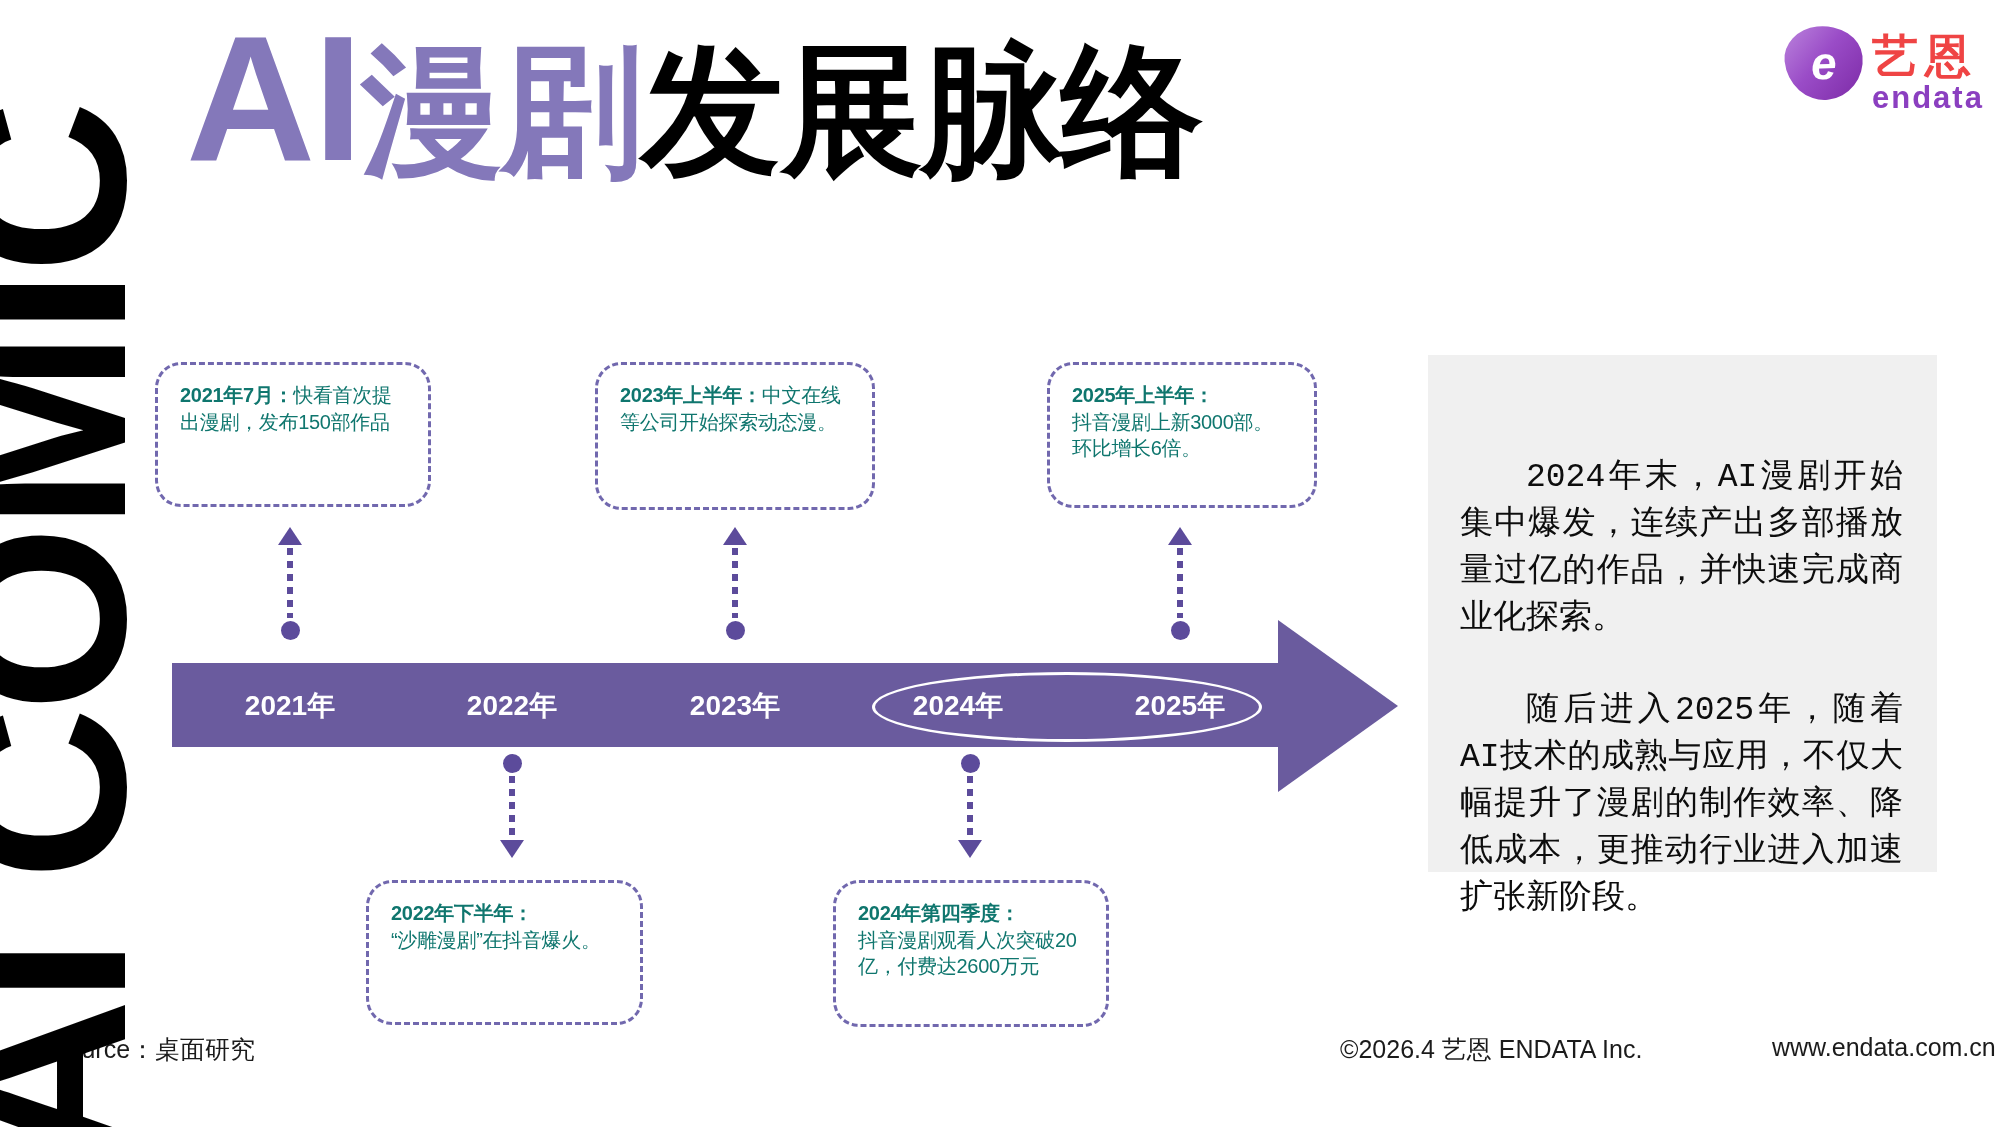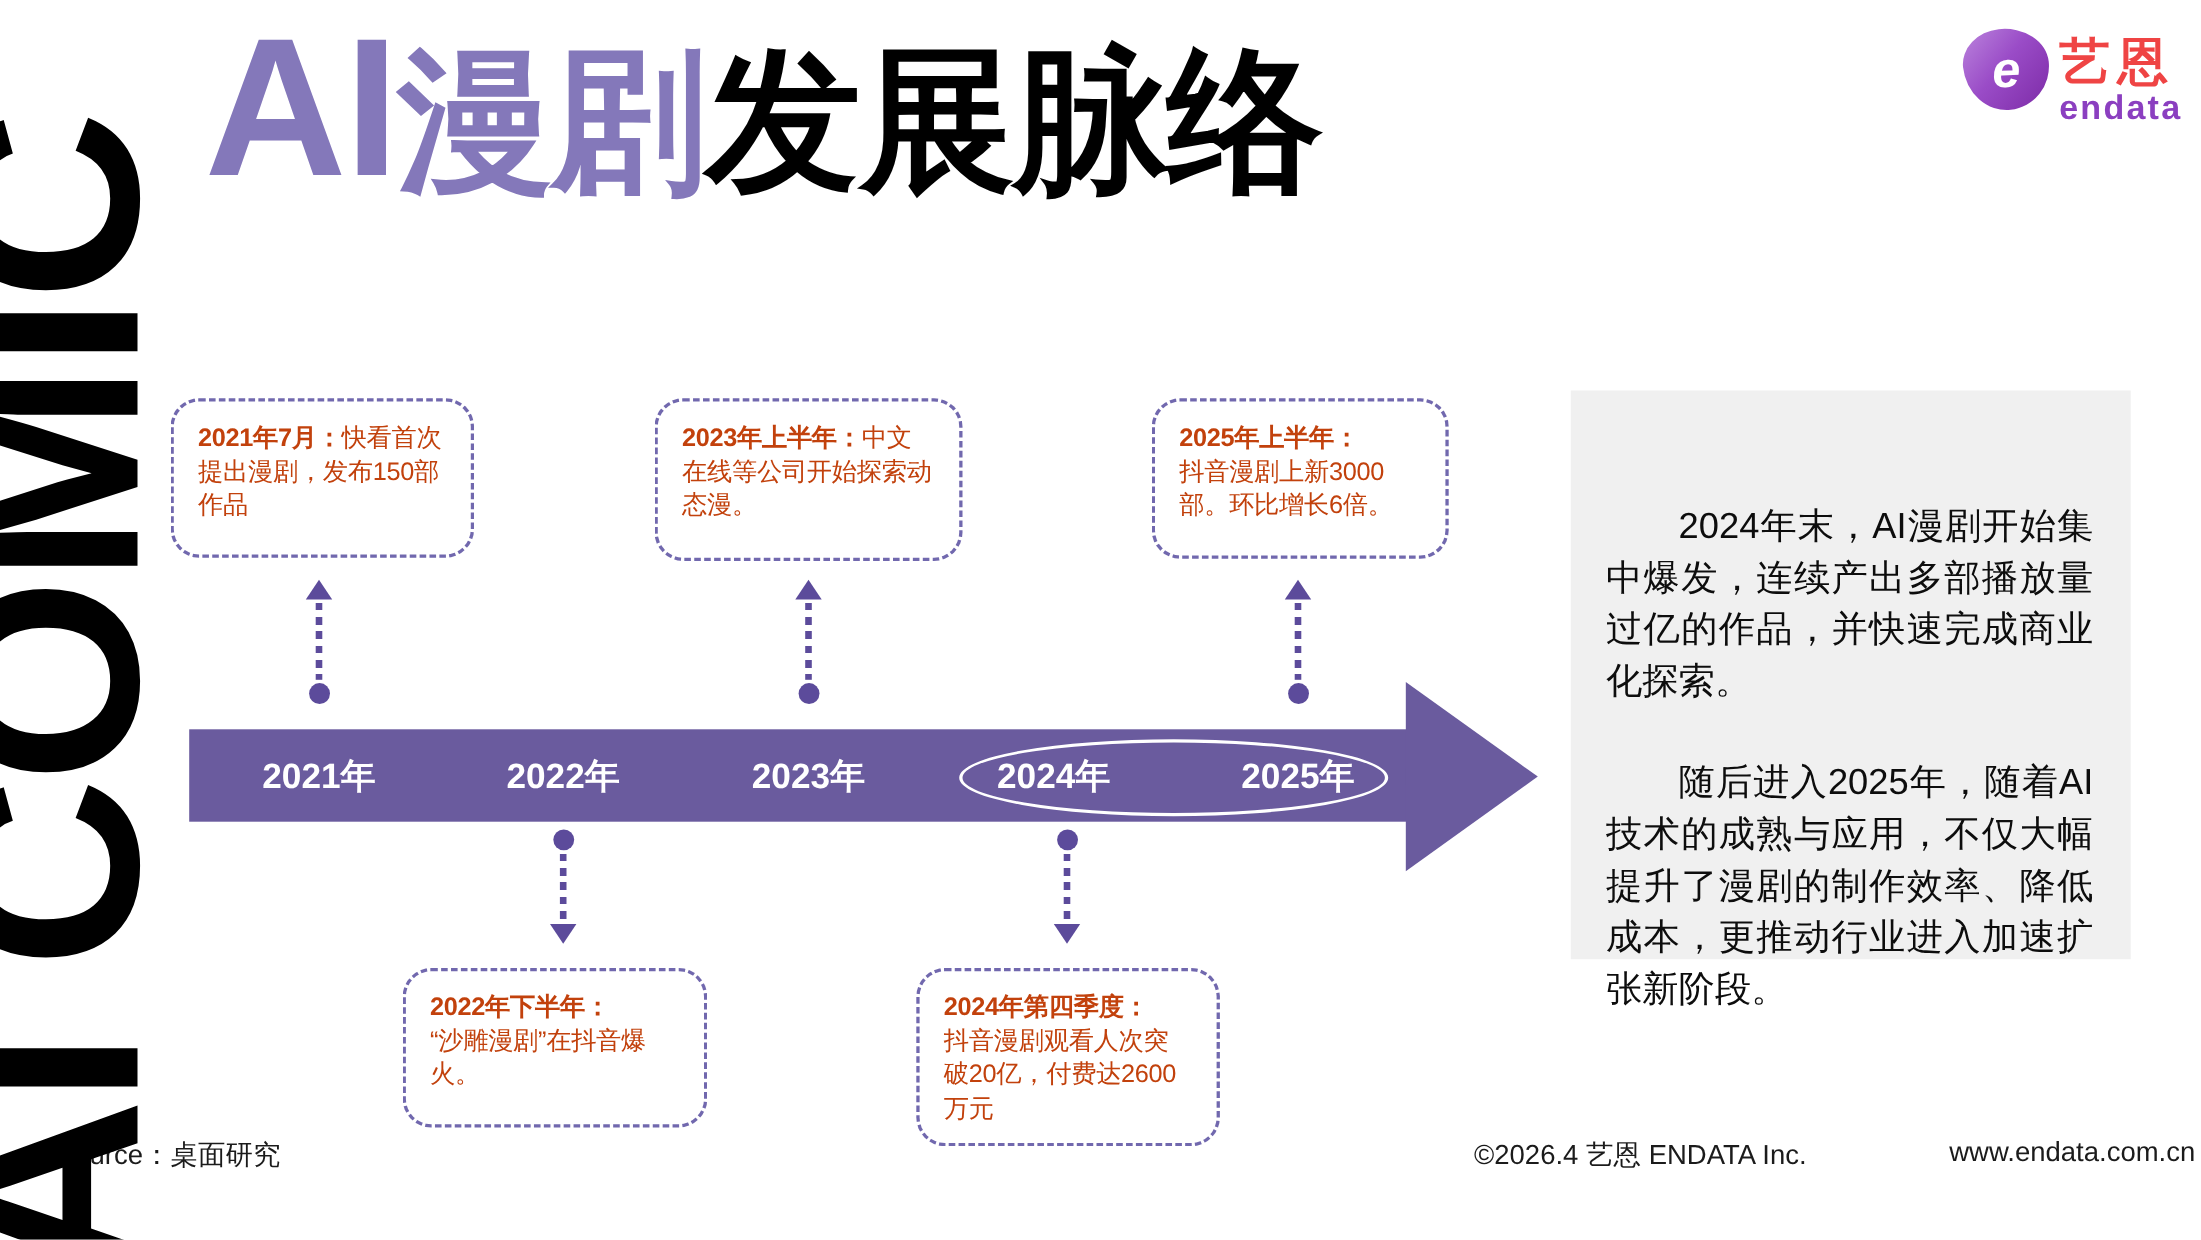--- a/index.html
+++ b/index.html
@@ -31,52 +31,52 @@
     color:#ef4444;letter-spacing:7px;}
   .brand-en{position:absolute;left:92px;top:62px;font-size:31px;font-weight:800;
     color:#8B3FC0;letter-spacing:2px;}
 
   
   .bar{position:absolute;left:172px;top:663px;width:1108px;height:84px;background:#6A5B9E;z-index:1;}
   .arrowhead{position:absolute;left:1278px;top:620px;width:0;height:0;
     border-top:86px solid transparent;border-bottom:86px solid transparent;
     border-left:120px solid #6A5B9E;z-index:1;}
   .year{position:absolute;top:706px;transform:translate(-50%,-50%);
-    color:#fff;font-size:32px;font-weight:700;z-index:2;white-space:nowrap;}
+    color:#fff;font-size:28px;font-weight:700;z-index:2;white-space:nowrap;}
   .ellipse{position:absolute;left:872px;top:672px;width:390px;height:70px;
     border:3px solid #ffffff;border-radius:50%;z-index:3;box-sizing:border-box;}
 
   
   .connector{position:absolute;width:24px;display:flex;flex-direction:column;
     align-items:center;z-index:2;}
   .connector.up{top:527px;height:113px;}
   .connector.down{top:754px;height:104px;}
   .tri-up{width:0;height:0;border-left:12px solid transparent;border-right:12px solid transparent;
     border-bottom:18px solid #5C4B9B;}
   .tri-down{width:0;height:0;border-left:12px solid transparent;border-right:12px solid transparent;
     border-top:18px solid #5C4B9B;}
   .dots{width:6px;flex:1;margin:3px 0;
     background:repeating-linear-gradient(to bottom,#5C4B9B 0 7px,transparent 7px 13px);}
   .knob{width:19px;height:19px;border-radius:50%;background:#5C4B9B;}
 
   
   .callout{position:absolute;box-sizing:border-box;border:3px dashed #7168AE;border-radius:26px;
-    background:#fff;padding:17px 22px;font-size:23px;line-height:1.33;color:#c2410c;
+    background:#fff;padding:17px 22px;font-size:20px;line-height:1.33;color:#0f766e;
     letter-spacing:-0.3px;z-index:2;}
   .callout .date{font-weight:800;}
   .callout .date.block{display:block;}
   .c2021{left:155px;top:362px;width:276px;min-height:145px;}
   .c2023{left:595px;top:362px;width:280px;min-height:148px;}
   .c2025{left:1047px;top:362px;width:270px;min-height:146px;}
   .c2022{left:366px;top:880px;width:277px;min-height:145px;}
   .c2024{left:833px;top:880px;width:276px;min-height:147px;}
 
   
   .panel{position:absolute;left:1428px;top:355px;width:509px;height:517px;
-    background:#F0F0F0;box-sizing:border-box;padding:100px 34px 0 32px;z-index:1;}
+    background:#F0F0F0;box-sizing:border-box;padding:100px 34px 0 32px;z-index:1;font-family:Liberation Mono, monospace;}
   .panel p{margin:0 0 46px 0;font-size:33px;line-height:1.42;color:#0d0d0d;
     text-align:justify;text-indent:2em;}
 
   
   .footer-item{position:absolute;top:1033px;font-size:25px;color:#1b1b1b;z-index:1;white-space:nowrap;}
   .f-source{left:55px;}
   .f-copy{left:1340px;}
   .f-web{left:1772px;}
 </style>
 </head>

